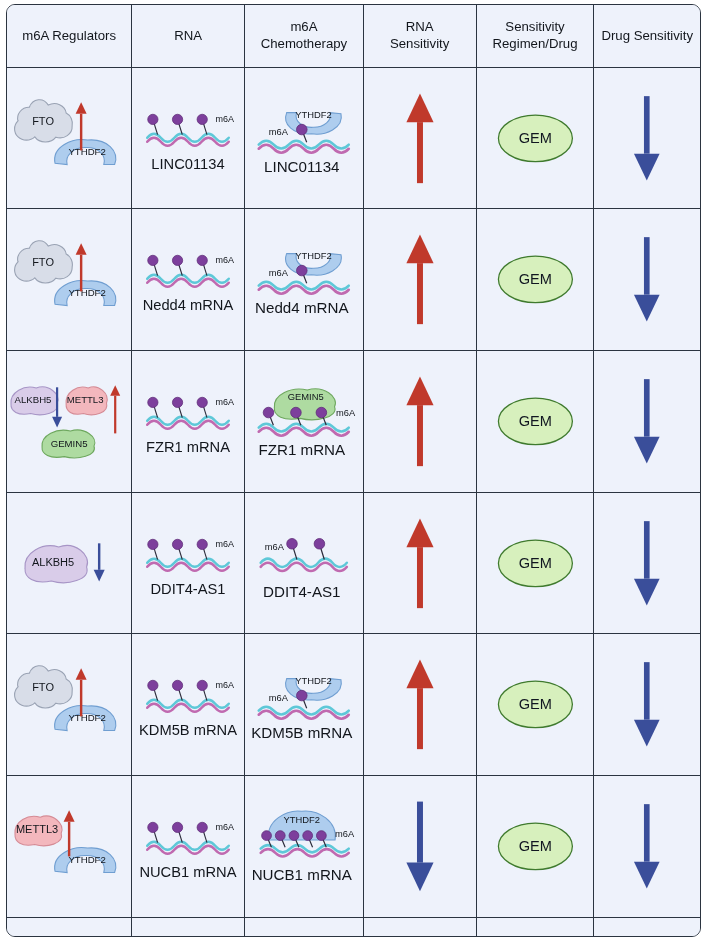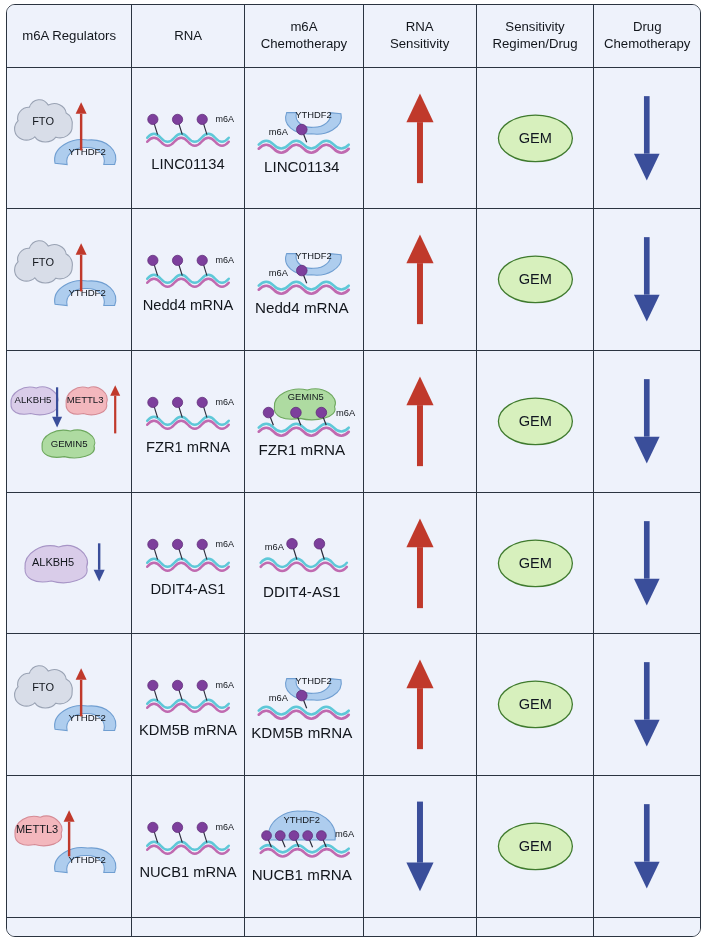--- a/index.html
+++ b/index.html
@@ -93,21 +93,21 @@
             <span>Chemotherapy</span>
           </th>
           <th class="hdr">
             <span>RNA</span><br>
             <span>Sensitivity</span>
           </th>
           <th class="hdr">
             <span>Sensitivity</span><br>
             <span>Regimen/Drug</span>
           </th>
-          <th class="hdr">Drug Chemotherapy</th>
+          <th class="hdr">Drug Sensitivity</th>
         </tr>
       </thead>
       <tbody id="tbody">
           <tr>
             <td class="cell">
               <div class="cellbox">
                 <svg viewBox="0 0 124 88" class="art" preserveAspectRatio="xMidYMid meet">
                   <g>
                     <path d="M 11 27 a 11.34 11.16 0 0 1 11.34 -14.040000000000001
          a 10.8 12.24 0 0 1 18.9 -2.16

